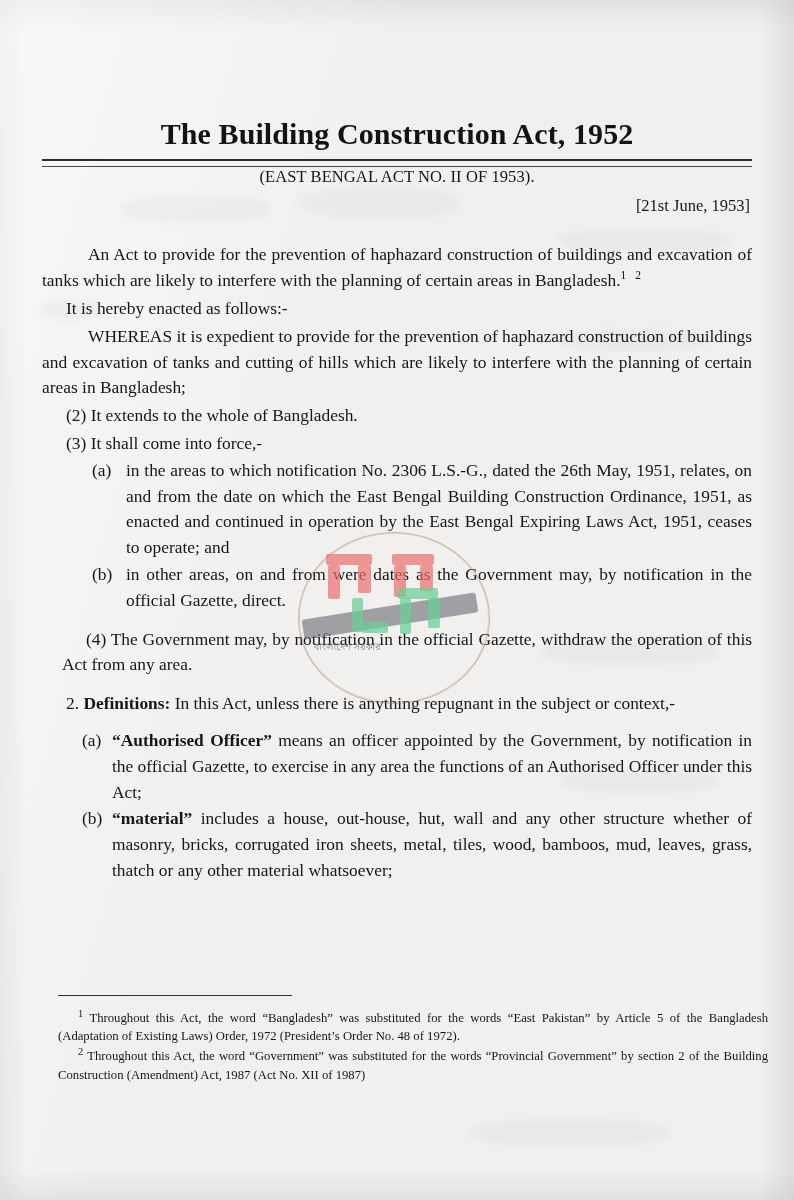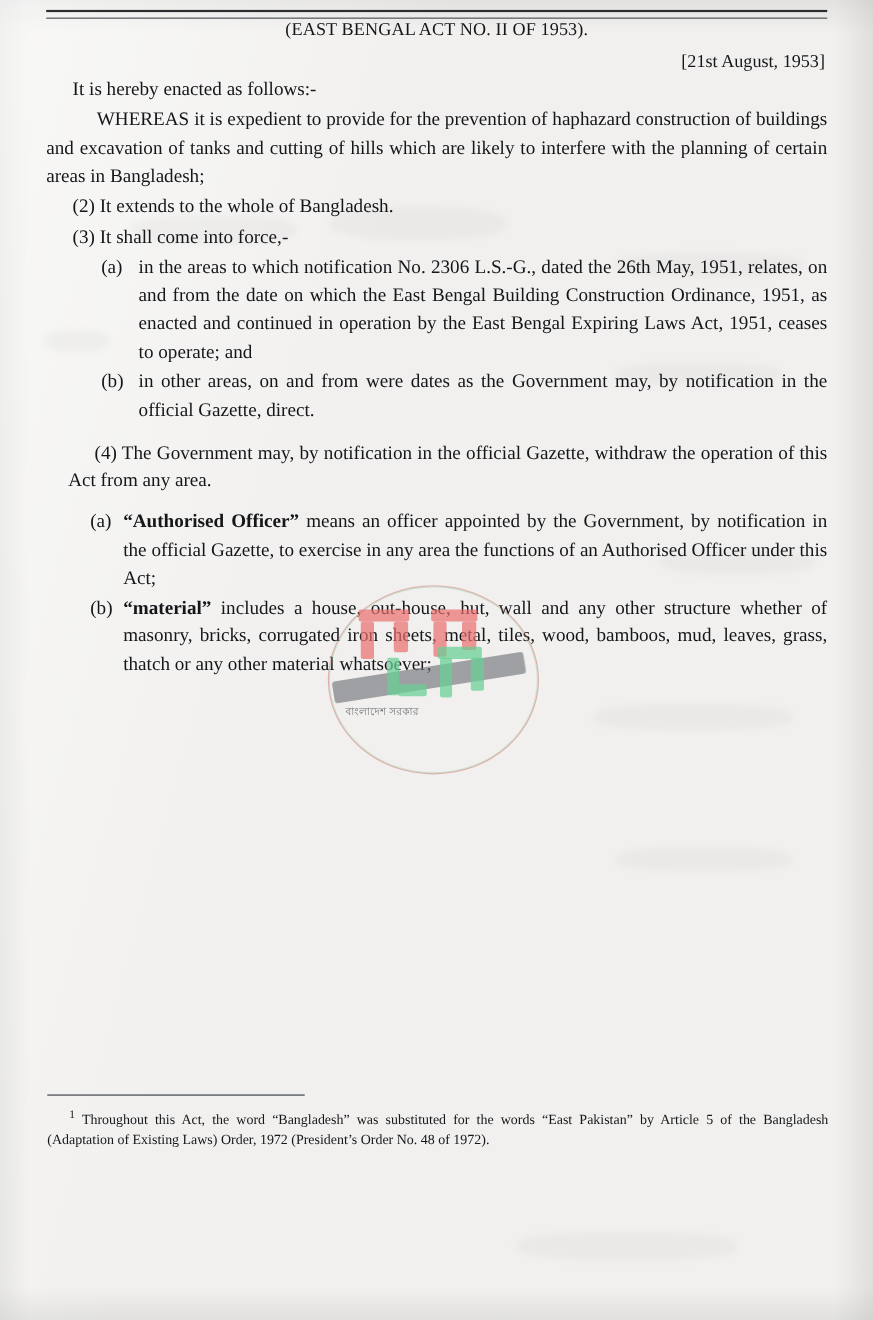--- a/index.html
+++ b/index.html
@@ -113,21 +113,21 @@
   .clause .ctext {
     flex: 1 1 auto;
     text-align: justify;
     text-justify: inter-word;
   }
   .clause.def .marker { padding-left: 40px; width: 30px; }
 
   
   #footnotes {
     position: absolute;
-    left: 1px;
+    left: 16px;
     top: 995px;
     width: 710px;
   }
   .fn-rule {
     width: 234px;
     height: 0;
     border-top: 1.7px solid #2f3237;
     margin-bottom: 13px;
   }
   p.footnote {
@@ -197,27 +197,29 @@
   <div class="smudge" style="left:40px;   top:300px; width:60px;  height:20px;"></div>
   <div class="smudge" style="left:560px;  top:330px; width:150px; height:20px;"></div>
   <div class="smudge" style="left:600px;  top:500px; width:140px; height:22px;"></div>
   <div class="smudge" style="left:540px;  top:640px; width:180px; height:24px;"></div>
   <div class="smudge" style="left:560px;  top:770px; width:160px; height:22px;"></div>
   <div class="smudge" style="left:470px;  top:1120px; width:200px; height:26px;"></div>
 </div>
 
 <div id="content">
 
+  <h1 class="doc-title">The Building Construction Act, 1952</h1>
 
   <div class="double-rule"></div>
 
   <div class="act-number">(EAST BENGAL ACT NO. II OF 1953).</div>
 
-  <div class="act-date">[21st August, 1953]</div>
-
+  <div class="act-date">[21st June, 1953]</div>
+
+  <p class="body indent" style="margin-top:26px;"><span>An Act to provide for the prevention of haphazard construction of buildings and excavation of tanks which are likely to interfere with the planning of certain areas in Bangladesh.</span><sup class="sup-sep"><span>1</span>&nbsp;<span>2</span></sup></p>
 
   <p class="body indent-sm gap"><span>It is hereby enacted as follows:-</span></p>
 
   <p class="body indent gap"><span>WHEREAS</span><span> it is expedient to provide for the prevention of haphazard construction of buildings and excavation of tanks and cutting of hills which are likely to interfere with the planning of certain areas in Bangladesh;</span></p>
 
 
   <p class="body indent-sm gap"><span>(2) It extends to the whole of Bangladesh.</span></p>
 
   <p class="body indent-sm gap"><span>(3) It shall come into force,-</span></p>
 
@@ -226,36 +228,38 @@
     <span class="ctext">in the areas to which notification No. 2306 L.S.-G., dated the 26th May, 1951, relates, on and from the date on which the East Bengal Building Construction Ordinance, 1951, as enacted and continued in operation by the East Bengal Expiring Laws Act, 1951, ceases to operate; and</span>
   </div>
 
   <div class="clause">
     <span class="marker">(b)</span>
     <span class="ctext">in other areas, on and from were dates as the Government may, by notification in the official Gazette, direct.</span>
   </div>
 
   <p class="body indent-sm" style="margin-top:13px;margin-left:20px;"><span>(4) The Government may, by notification in the official Gazette, withdraw the operation of this Act from any area.</span></p>
 
+  <p class="body indent-sm" style="margin-top:13px;"><span>2. </span><b>Definitions:</b><span> In this Act, unless there is anything repugnant in the subject or context,-</span></p>
 
   <div class="clause def" style="margin-top:11px;">
     <span class="marker">(a)</span>
     <span class="ctext"><b>“Authorised Officer”</b><span> means an officer appointed by the Government, by notification in the official Gazette, to exercise in any area the functions of an Authorised Officer under this Act;</span></span>
   </div>
 
   <div class="clause def">
     <span class="marker">(b)</span>
     <span class="ctext"><b>“material”</b><span> includes a house, out-house, hut, wall and any other structure whether of masonry, bricks, corrugated iron sheets, metal, tiles, wood, bamboos, mud, leaves, grass, thatch or any other material whatsoever;</span></span>
   </div>
 
   <div id="footnotes">
     <div class="fn-rule"></div>
 
     <p class="footnote"><sup>1</sup><span> Throughout this Act, the word “Bangladesh” was substituted for the words “East Pakistan” by Article 5 of the Bangladesh (Adaptation of Existing Laws) Order, 1972 (President’s Order No. 48 of 1972).</span></p>
 
+    <p class="footnote"><sup>2</sup><span> Throughout this Act, the word “Government” was substituted for the words “Provincial Government” by section 2 of the Building Construction (Amendment) Act, 1987 (Act No. XII of 1987)</span></p>
 
   </div>
 
 </div>
 
 <div id="watermark">
   <div class="ring"></div>
 
   <div class="glyph" style="left:28px;  top:22px; width:46px; height:11px;"></div>
   <div class="glyph" style="left:30px;  top:33px; width:12px; height:34px;"></div>

